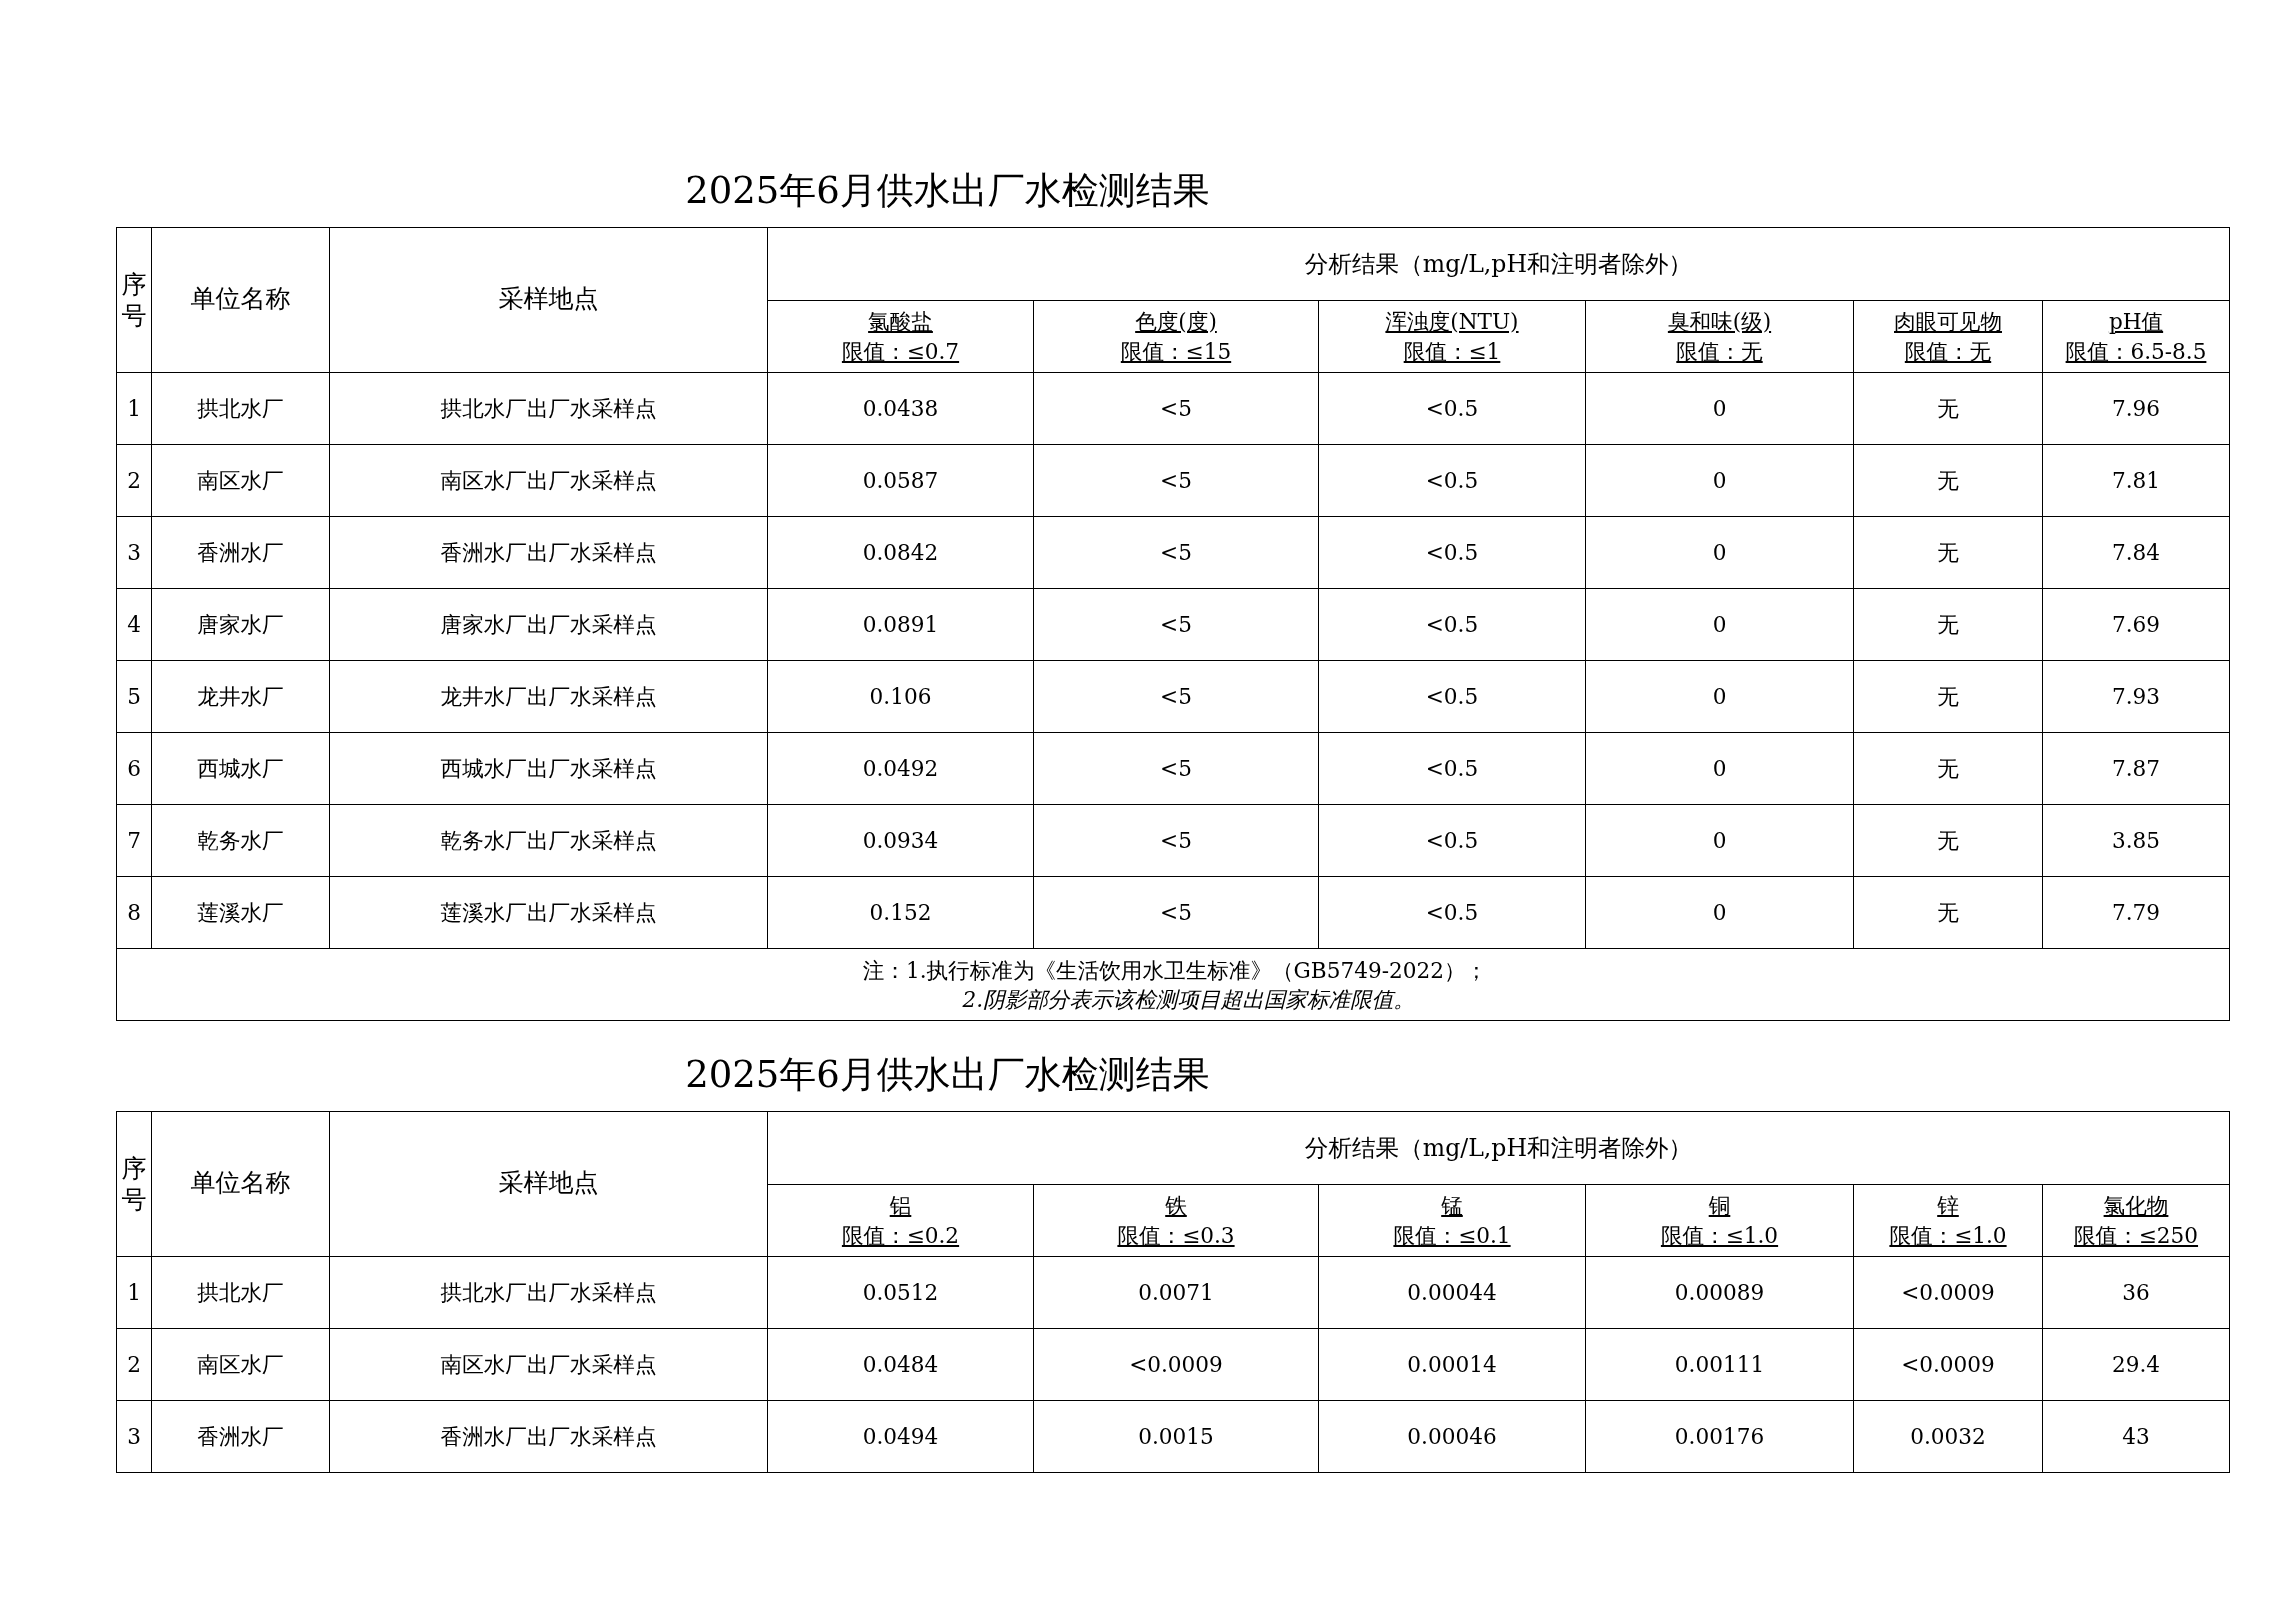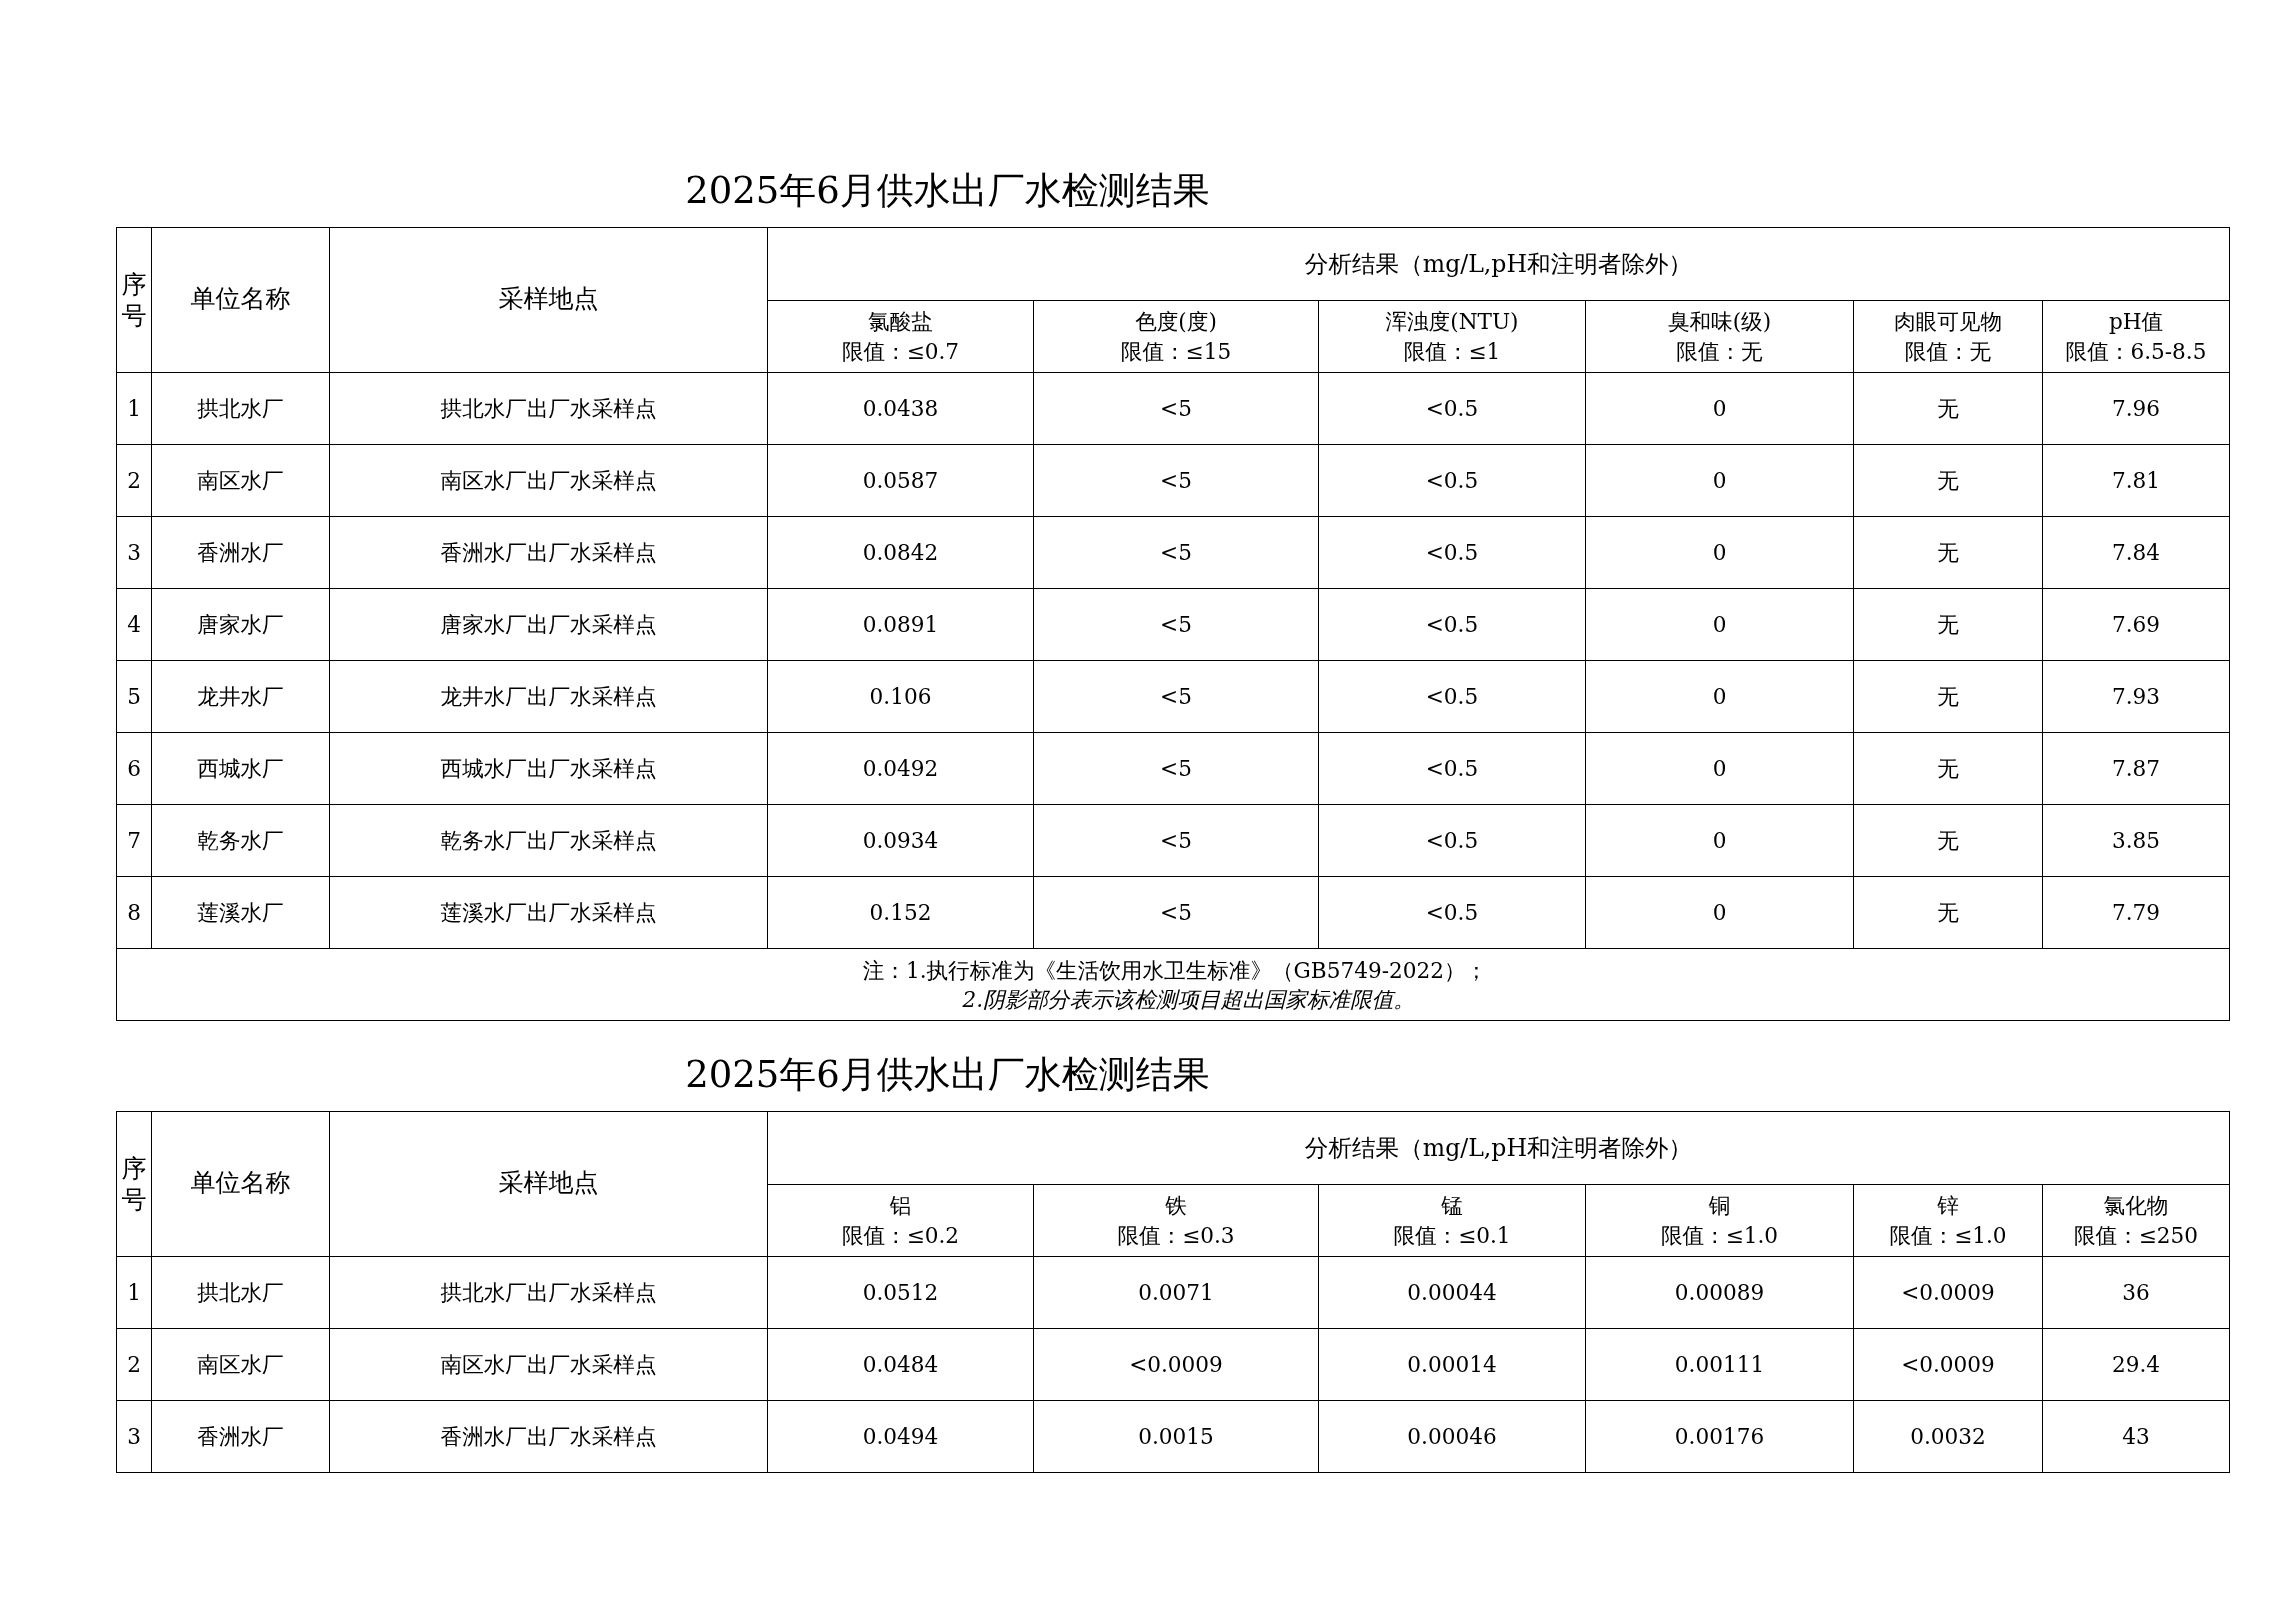--- a/index.html
+++ b/index.html
@@ -43,21 +43,21 @@
     border: 1.6px solid #000;
     text-align: center;
     vertical-align: middle;
     padding: 0;
     font-weight: normal;
     font-size: 21.6px;
     line-height: 29px;
     overflow: hidden;
   }
   .hdr-top td, .hdr-top th { height: 72px; }
-  .hdr-sub th { height: 71px; }
+  .hdr-sub th { height: 71px; text-decoration: underline; }
   .data-row td { height: 71px; }
   .seq-hdr {
     font-size: 25px !important;
     line-height: 31px !important;
   }
   .name-hdr, .loc-hdr {
     font-size: 25px !important;
     font-family: Liberation Mono, monospace;
   }
   .group-hdr {

